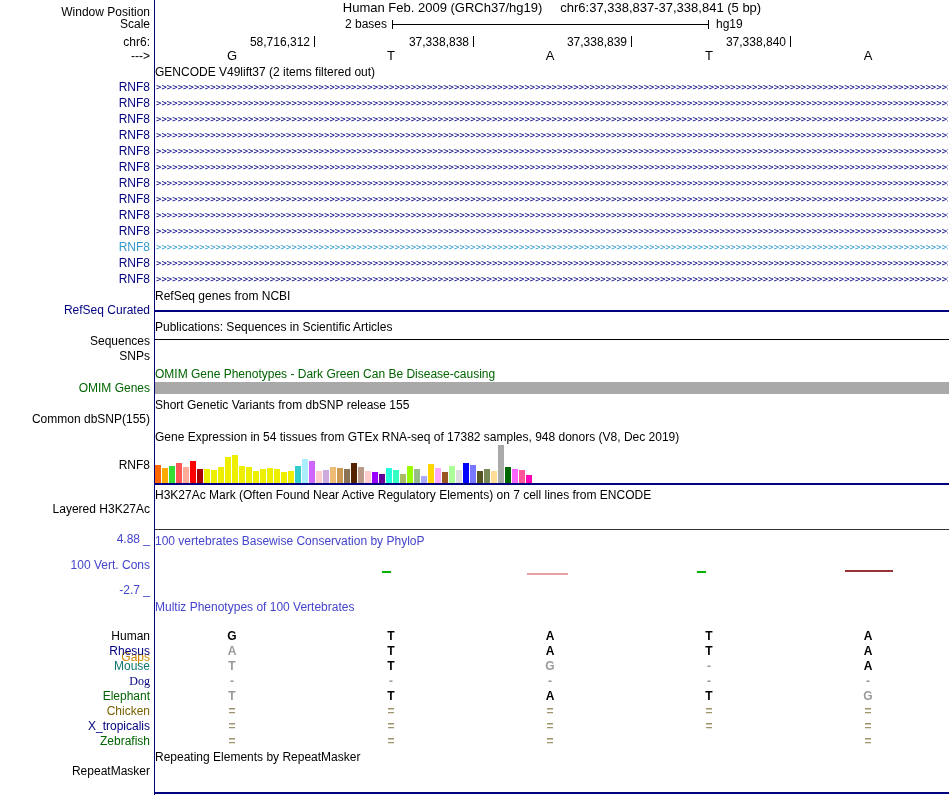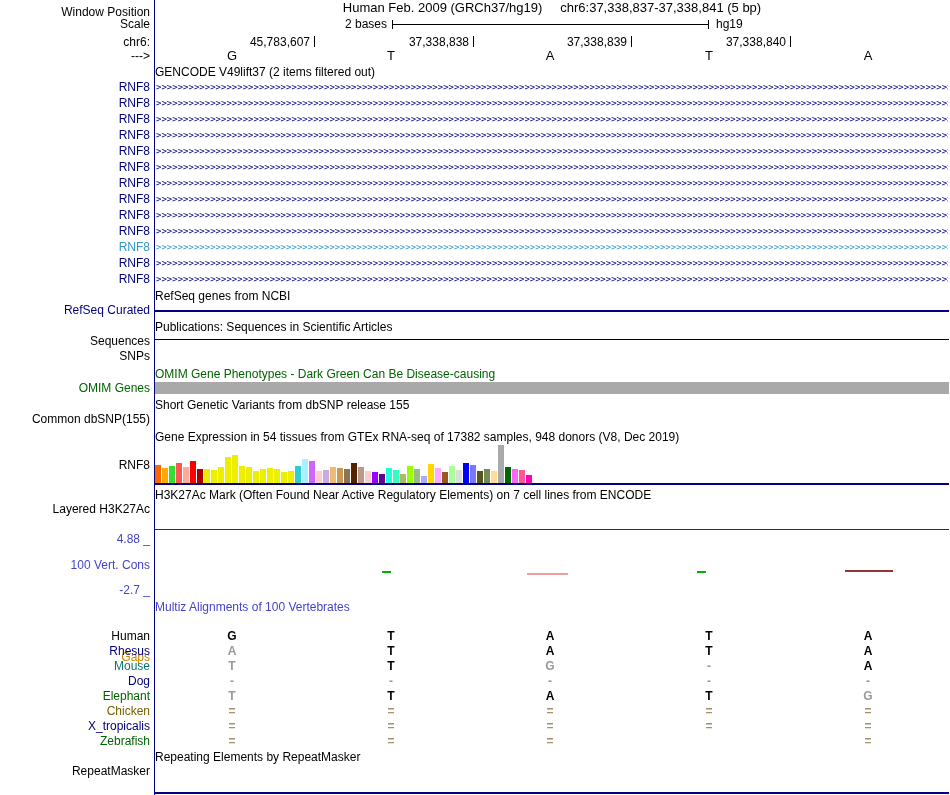--- a/index.html
+++ b/index.html
@@ -71,33 +71,34 @@
   <div class="slabel" style="top:411px;">Common dbSNP(155)</div>
 
   <div class="theader" style="top:429px;">Gene Expression in 54 tissues from GTEx RNA-seq of 17382 samples, 948 donors (V8, Dec 2019)</div>
   <div class="slabel" style="top:457px;">RNF8</div>
   <div class="hline" style="left:155px;top:483px;width:794px;height:2px;background:var(--baseline);"></div>
 
   <div class="theader" style="top:487px;">H3K27Ac Mark (Often Found Near Active Regulatory Elements) on 7 cell lines from ENCODE</div>
   <div class="slabel" style="top:501px;">Layered H3K27Ac</div>
   <div class="hline" style="left:155px;top:529px;width:794px;height:1px;background:#333;"></div>
 
+  <div class="theader consblue" style="top:533px;">100 vertebrates Basewise Conservation by PhyloP</div>
   <div class="slabel consblue" style="top:531px;">4.88 _</div>
   <div class="slabel consblue" style="top:557px;">100 Vert. Cons</div>
   <div class="slabel consblue" style="top:582px;">-2.7 _</div>
 
-  <div class="theader consblue" style="top:599px;">Multiz Alignments of 100 Vertebrates</div>
+  <div class="theader consblue" style="top:599px;">Multiz Phenotypes of 100 Vertebrates</div>
   <div class="slabel orange" style="top:613px;margin-top:36px;">Gaps</div>
 
   <div class="theader" style="top:749px;">Repeating Elements by RepeatMasker</div>
   <div class="slabel" style="top:763px;">RepeatMasker</div>
 
   <div class="hline" style="left:155px;top:792px;width:794px;height:2px;background:var(--navy);"></div>
 
-<div class="coord" style="left: 204px; top: 35px; width: 106px;">45,783,607</div>
+<div class="coord" style="left: 204px; top: 35px; width: 106px;">58,716,312</div>
     <div class="tick" style="left: 314px; top: 36px;"></div>
     <div class="coord" style="left: 363px; top: 35px; width: 106px;">37,338,838</div>
     <div class="tick" style="left: 473px; top: 36px;"></div>
     <div class="coord" style="left: 521px; top: 35px; width: 106px;">37,338,839</div>
     <div class="tick" style="left: 631px; top: 36px;"></div>
     <div class="coord" style="left: 680px; top: 35px; width: 106px;">37,338,840</div>
     <div class="tick" style="left: 790px; top: 36px;"></div>
     <div class="base" style="left: 222px; top: 48px;">G</div>
     <div class="base" style="left: 381px; top: 48px;">T</div>
     <div class="base" style="left: 540px; top: 48px;">A</div>
@@ -198,21 +199,21 @@
     <div class="mcell" style="left: 381px; top: 644px; color: rgb(0, 0, 0);">T</div>
     <div class="mcell" style="left: 540px; top: 644px; color: rgb(0, 0, 0);">A</div>
     <div class="mcell" style="left: 699px; top: 644px; color: rgb(0, 0, 0);">T</div>
     <div class="mcell" style="left: 858px; top: 644px; color: rgb(0, 0, 0);">A</div>
     <div class="slabel" style="top: 659px; height: 15px; line-height: 15px; color: #0f766e;">Mouse</div>
     <div class="mcell" style="left: 222px; top: 659px; color: rgb(153, 153, 153);">T</div>
     <div class="mcell" style="left: 381px; top: 659px; color: rgb(0, 0, 0);">T</div>
     <div class="mcell" style="left: 540px; top: 659px; color: rgb(153, 153, 153);">G</div>
     <div class="mcell" style="left: 699px; top: 659px; color: rgb(153, 153, 153);">-</div>
     <div class="mcell" style="left: 858px; top: 659px; color: rgb(0, 0, 0);">A</div>
-    <div class="slabel" style="top: 674px; height: 15px; line-height: 15px; color: rgb(0, 0, 128);">Dog</div>
+    <div class="slabel" style="top: 674px; height: 15px; line-height: 15px; color: rgb(0, 0, 128); font-family: Liberation Serif, serif;">Dog</div>
     <div class="mcell" style="left: 222px; top: 674px; color: rgb(153, 153, 153);">-</div>
     <div class="mcell" style="left: 381px; top: 674px; color: rgb(153, 153, 153);">-</div>
     <div class="mcell" style="left: 540px; top: 674px; color: rgb(153, 153, 153);">-</div>
     <div class="mcell" style="left: 699px; top: 674px; color: rgb(153, 153, 153);">-</div>
     <div class="mcell" style="left: 858px; top: 674px; color: rgb(153, 153, 153);">-</div>
     <div class="slabel" style="top: 689px; height: 15px; line-height: 15px; color: rgb(0, 100, 0);">Elephant</div>
     <div class="mcell" style="left: 222px; top: 689px; color: rgb(153, 153, 153);">T</div>
     <div class="mcell" style="left: 381px; top: 689px; color: rgb(0, 0, 0);">T</div>
     <div class="mcell" style="left: 540px; top: 689px; color: rgb(0, 0, 0);">A</div>
     <div class="mcell" style="left: 699px; top: 689px; color: rgb(0, 0, 0);">T</div>

